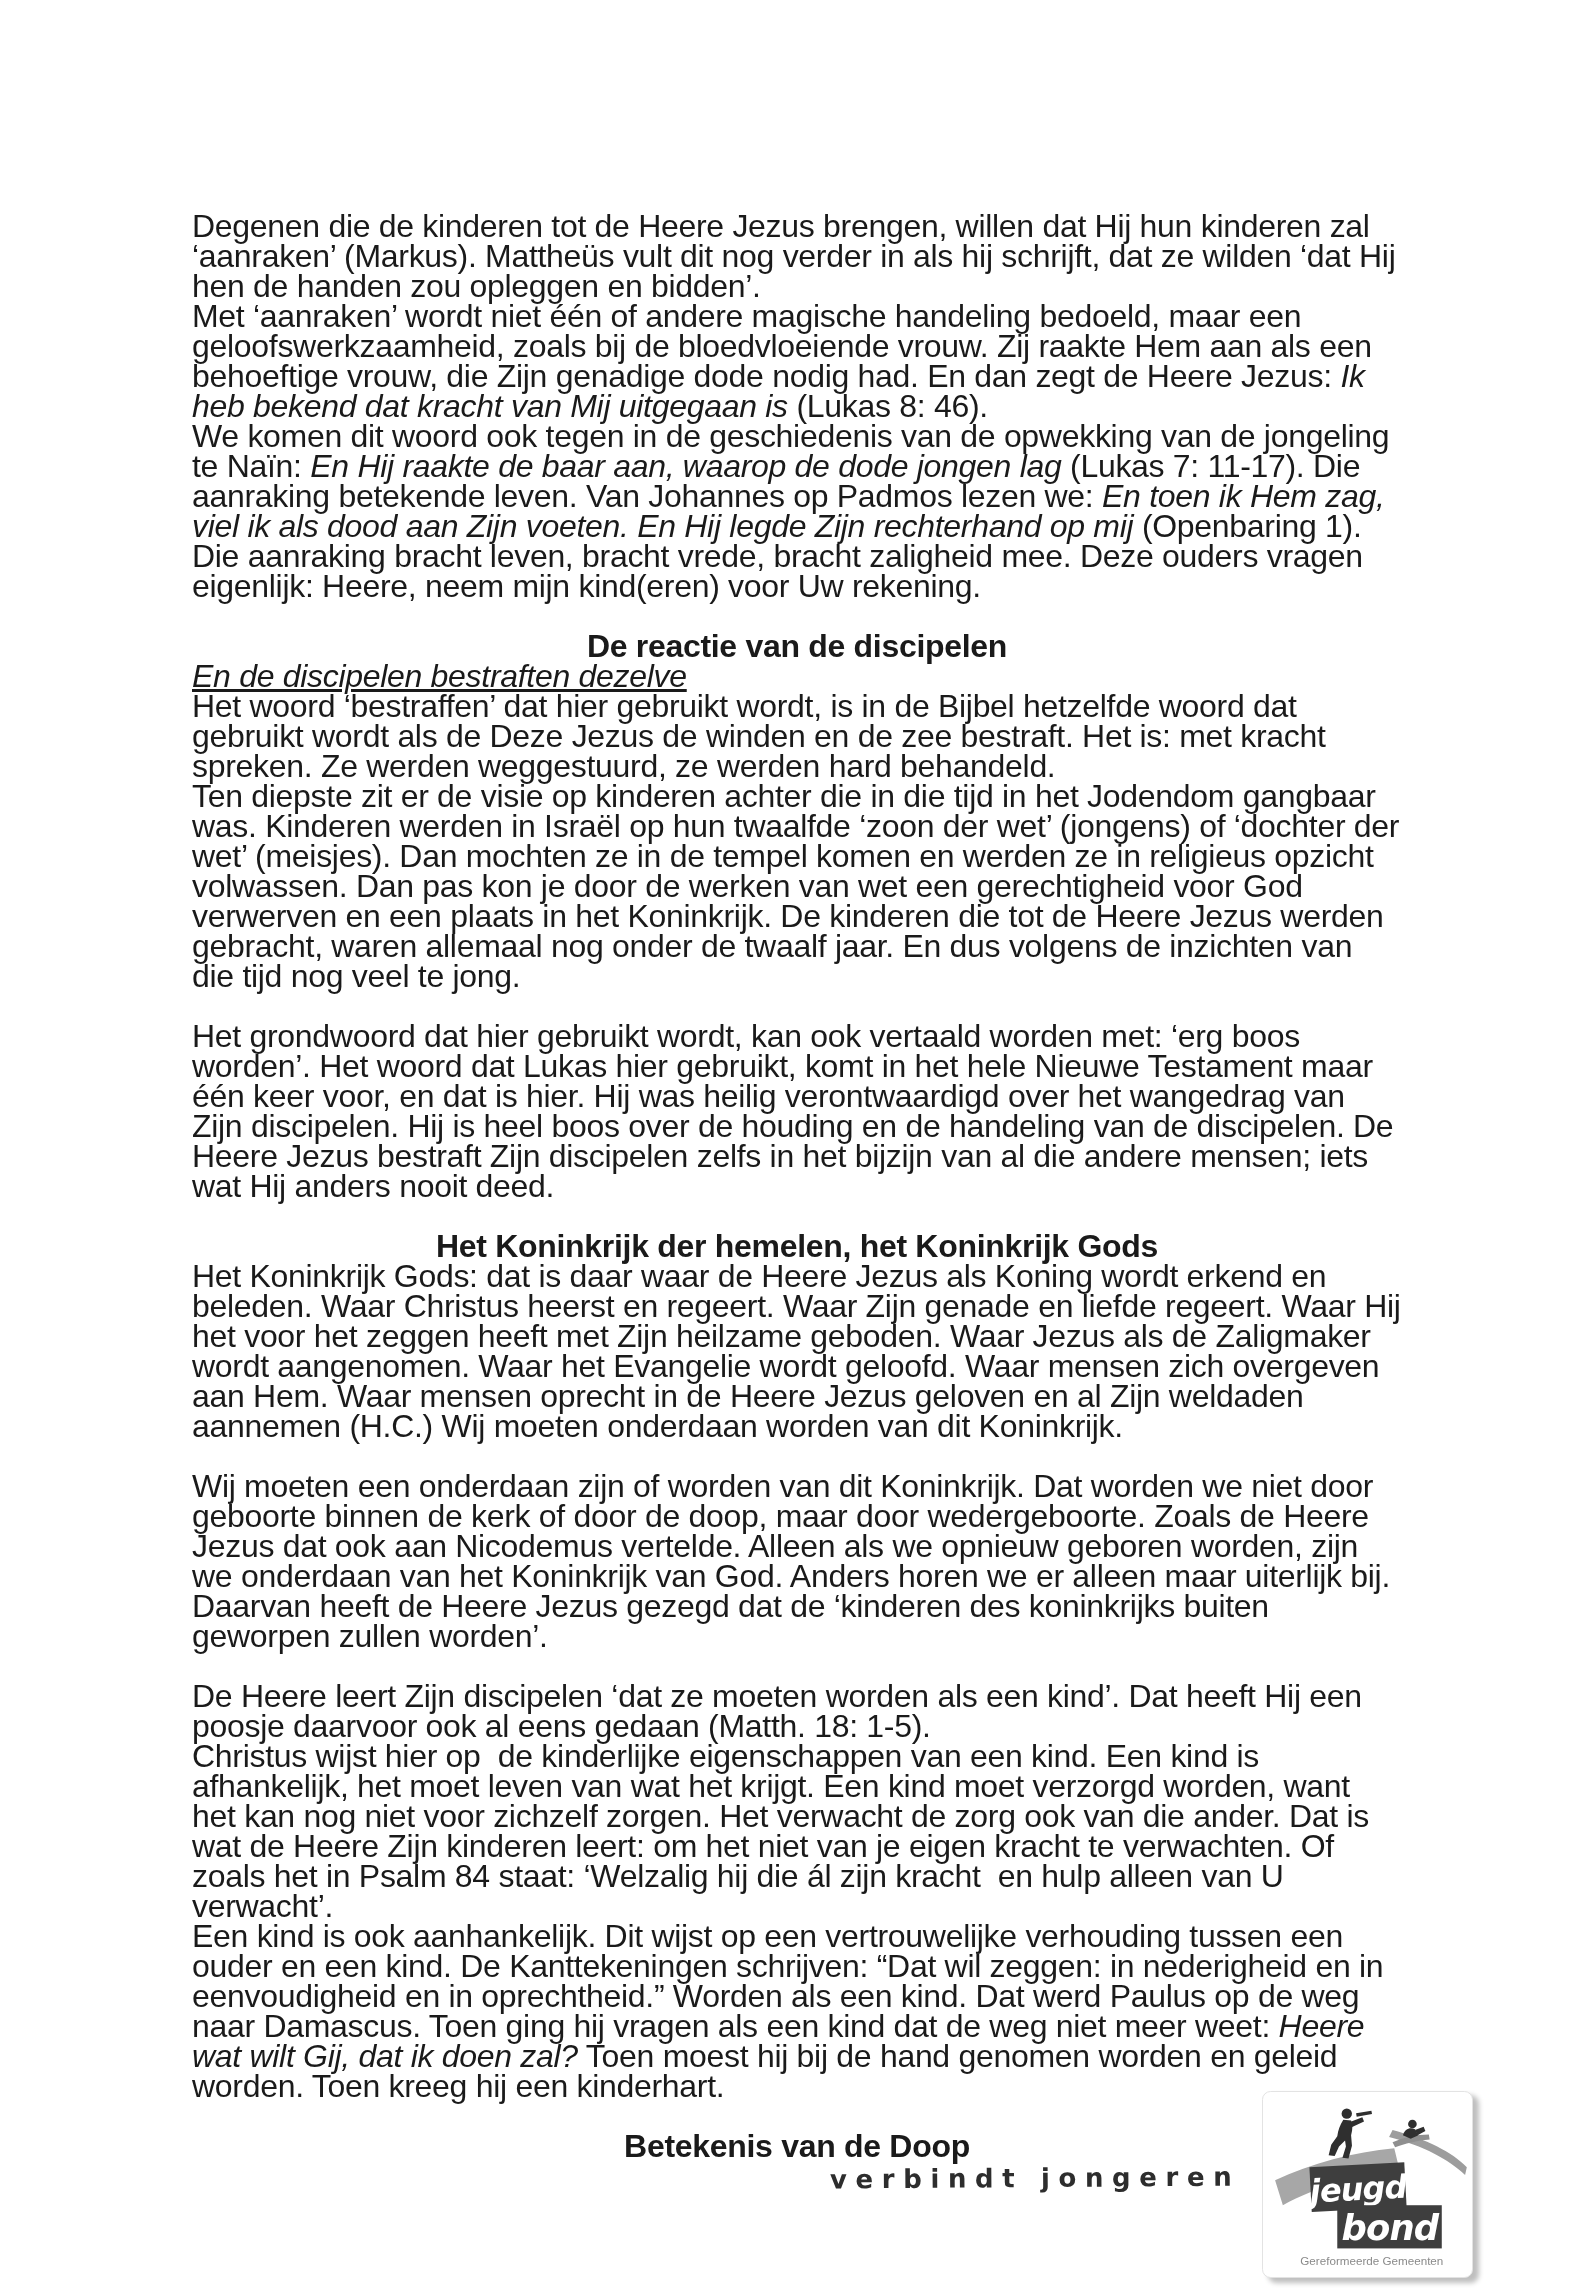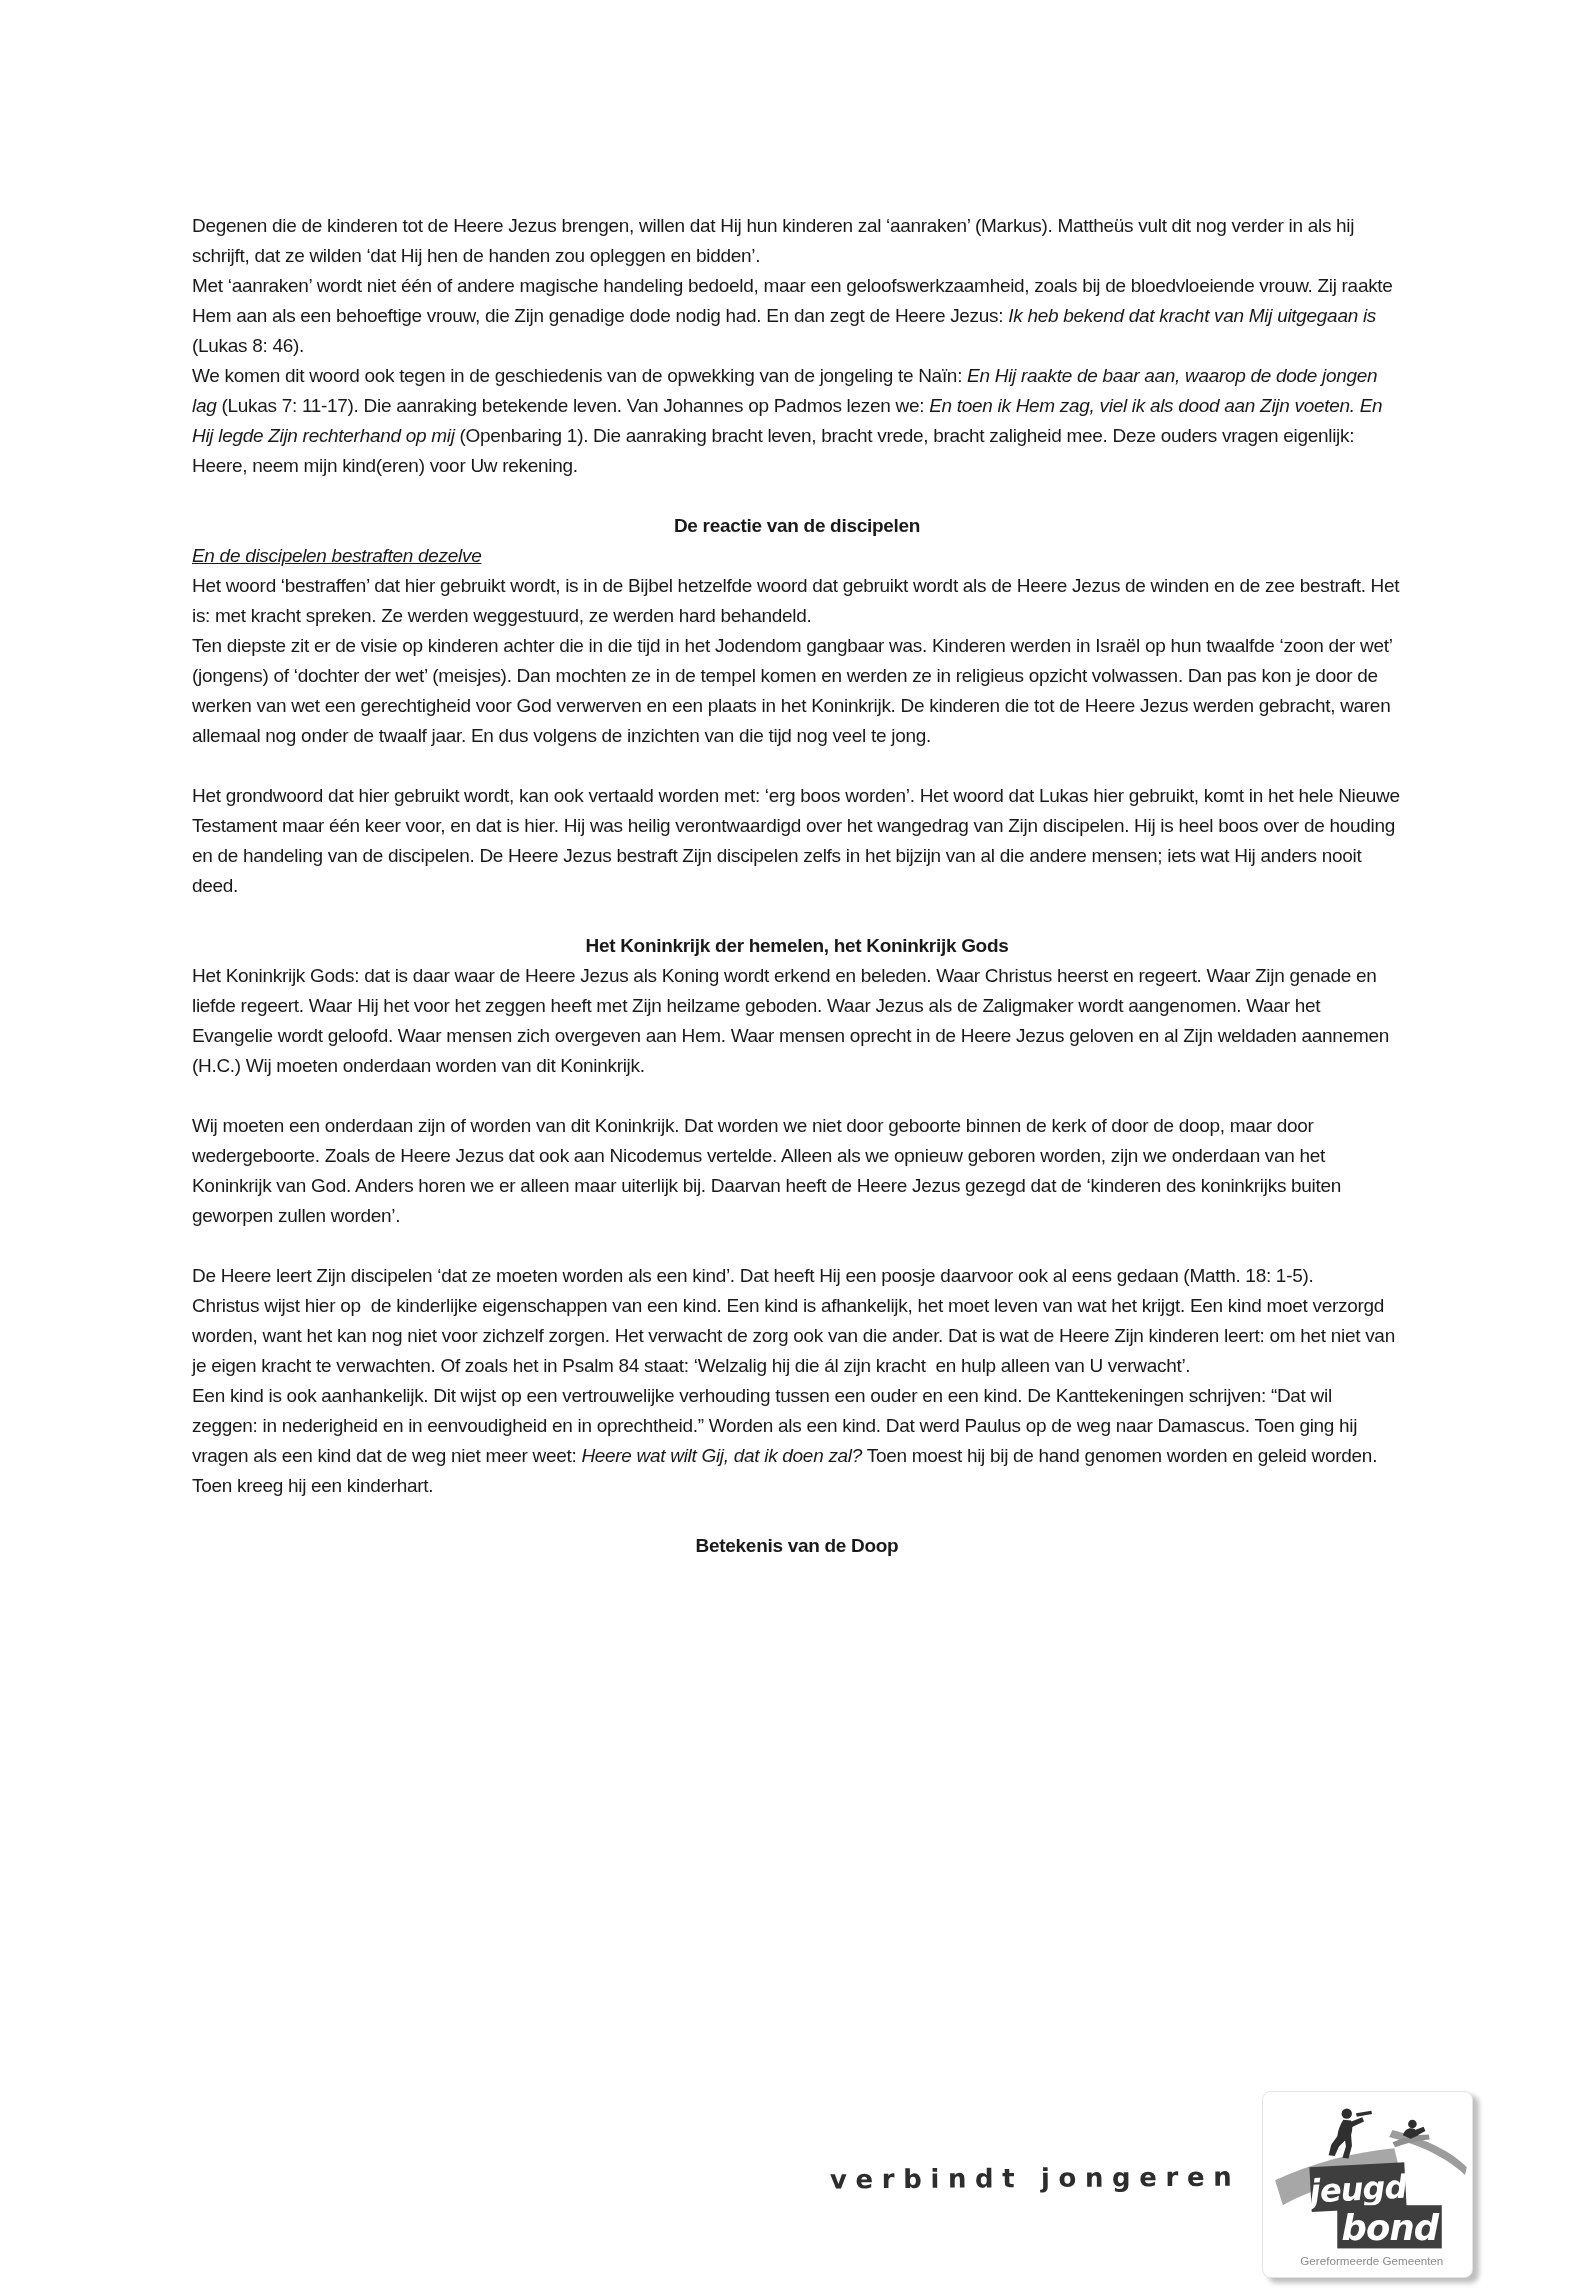--- a/index.html
+++ b/index.html
@@ -12,21 +12,21 @@
     background: #ffffff;
     overflow: hidden;
   }
 
   
   .doc {
     position: absolute;
     left: 192px;
     top: 211px;
     width: 1210px;
-    font-size: 19px;
+    font-size: 32px;
     line-height: 30px;
     letter-spacing: -0.3px;
     color: #1a1a1a;
   }
   .blk { margin: 0; white-space: pre-wrap; }
   .blk.h { font-weight: bold; text-align: center; }
   .blk.i { font-style: italic; text-decoration: underline; }
   .blk.gap { height: 30px; }
   .it { font-style: italic; }
 
@@ -72,21 +72,21 @@
 
 <div class="page">
 
   <div class="doc">
       <div class="blk p"><span>Degenen die de kinderen tot de Heere Jezus brengen, willen dat Hij hun kinderen zal ‘aanraken’ (Markus). Mattheüs vult dit nog verder in als hij schrijft, dat ze wilden ‘dat Hij hen de handen zou opleggen en bidden’.</span></div>
       <div class="blk p"><span>Met ‘aanraken’ wordt niet één of andere magische handeling bedoeld, maar een geloofswerkzaamheid, zoals bij de bloedvloeiende vrouw. Zij raakte Hem aan als een behoeftige vrouw, die Zijn genadige dode nodig had. En dan zegt de Heere Jezus: </span><span class="it">Ik heb bekend dat kracht van Mij uitgegaan is</span><span> (Lukas 8: 46).</span></div>
       <div class="blk p"><span>We komen dit woord ook tegen in de geschiedenis van de opwekking van de jongeling te Naïn: </span><span class="it">En Hij raakte de baar aan, waarop de dode jongen lag</span><span> (Lukas 7: 11-17). Die aanraking betekende leven. Van Johannes op Padmos lezen we: </span><span class="it">En toen ik Hem zag, viel ik als dood aan Zijn voeten. En Hij legde Zijn rechterhand op mij</span><span> (Openbaring 1). Die aanraking bracht leven, bracht vrede, bracht zaligheid mee. Deze ouders vragen eigenlijk: Heere, neem mijn kind(eren) voor Uw rekening.</span></div>
       <div class="blk gap"></div>
       <div class="blk h"><span>De reactie van de discipelen</span></div>
       <div class="blk i"><span>En de discipelen bestraften dezelve</span></div>
-      <div class="blk p"><span>Het woord ‘bestraffen’ dat hier gebruikt wordt, is in de Bijbel hetzelfde woord dat gebruikt wordt als de Heere Jezus de winden en de zee bestraft. Het is: met kracht spreken. Ze werden weggestuurd, ze werden hard behandeld.</span></div>
+      <div class="blk p"><span>Het woord ‘bestraffen’ dat hier gebruikt wordt, is in de Bijbel hetzelfde woord dat gebruikt wordt als de Deze Jezus de winden en de zee bestraft. Het is: met kracht spreken. Ze werden weggestuurd, ze werden hard behandeld.</span></div>
       <div class="blk p"><span>Ten diepste zit er de visie op kinderen achter die in die tijd in het Jodendom gangbaar was. Kinderen werden in Israël op hun twaalfde ‘zoon der wet’ (jongens) of ‘dochter der wet’ (meisjes). Dan mochten ze in de tempel komen en werden ze in religieus opzicht volwassen. Dan pas kon je door de werken van wet een gerechtigheid voor God verwerven en een plaats in het Koninkrijk. De kinderen die tot de Heere Jezus werden gebracht, waren allemaal nog onder de twaalf jaar. En dus volgens de inzichten van die tijd nog veel te jong.</span></div>
       <div class="blk gap"></div>
       <div class="blk p"><span>Het grondwoord dat hier gebruikt wordt, kan ook vertaald worden met: ‘erg boos worden’. Het woord dat Lukas hier gebruikt, komt in het hele Nieuwe Testament maar één keer voor, en dat is hier. Hij was heilig verontwaardigd over het wangedrag van Zijn discipelen. Hij is heel boos over de houding en de handeling van de discipelen. De Heere Jezus bestraft Zijn discipelen zelfs in het bijzijn van al die andere mensen; iets wat Hij anders nooit deed.</span></div>
       <div class="blk gap"></div>
       <div class="blk h"><span>Het Koninkrijk der hemelen, het Koninkrijk Gods</span></div>
       <div class="blk p"><span>Het Koninkrijk Gods: dat is daar waar de Heere Jezus als Koning wordt erkend en beleden. Waar Christus heerst en regeert. Waar Zijn genade en liefde regeert. Waar Hij het voor het zeggen heeft met Zijn heilzame geboden. Waar Jezus als de Zaligmaker wordt aangenomen. Waar het Evangelie wordt geloofd. Waar mensen zich overgeven aan Hem. Waar mensen oprecht in de Heere Jezus geloven en al Zijn weldaden aannemen (H.C.) Wij moeten onderdaan worden van dit Koninkrijk.</span></div>
       <div class="blk gap"></div>
       <div class="blk p"><span>Wij moeten een onderdaan zijn of worden van dit Koninkrijk. Dat worden we niet door geboorte binnen de kerk of door de doop, maar door wedergeboorte. Zoals de Heere Jezus dat ook aan Nicodemus vertelde. Alleen als we opnieuw geboren worden, zijn we onderdaan van het Koninkrijk van God. Anders horen we er alleen maar uiterlijk bij. Daarvan heeft de Heere Jezus gezegd dat de ‘kinderen des koninkrijks buiten geworpen zullen worden’.</span></div>
       <div class="blk gap"></div>
       <div class="blk p"><span>De Heere leert Zijn discipelen ‘dat ze moeten worden als een kind’. Dat heeft Hij een poosje daarvoor ook al eens gedaan (Matth. 18: 1-5).</span></div>

